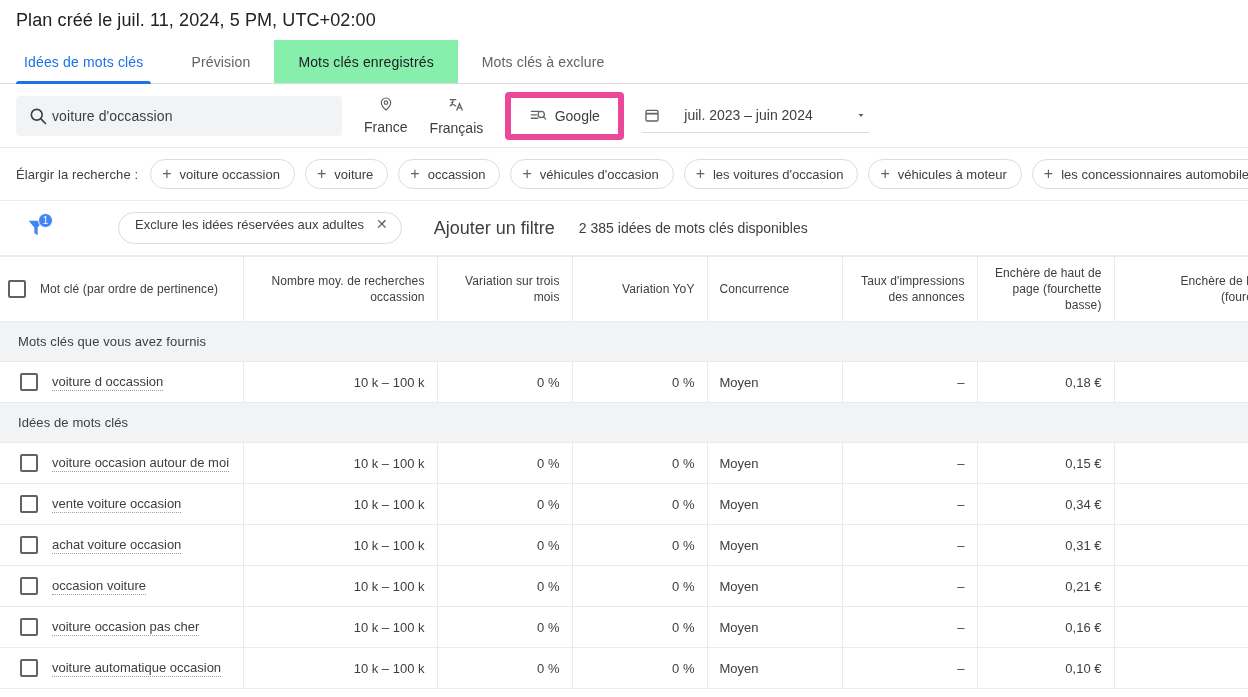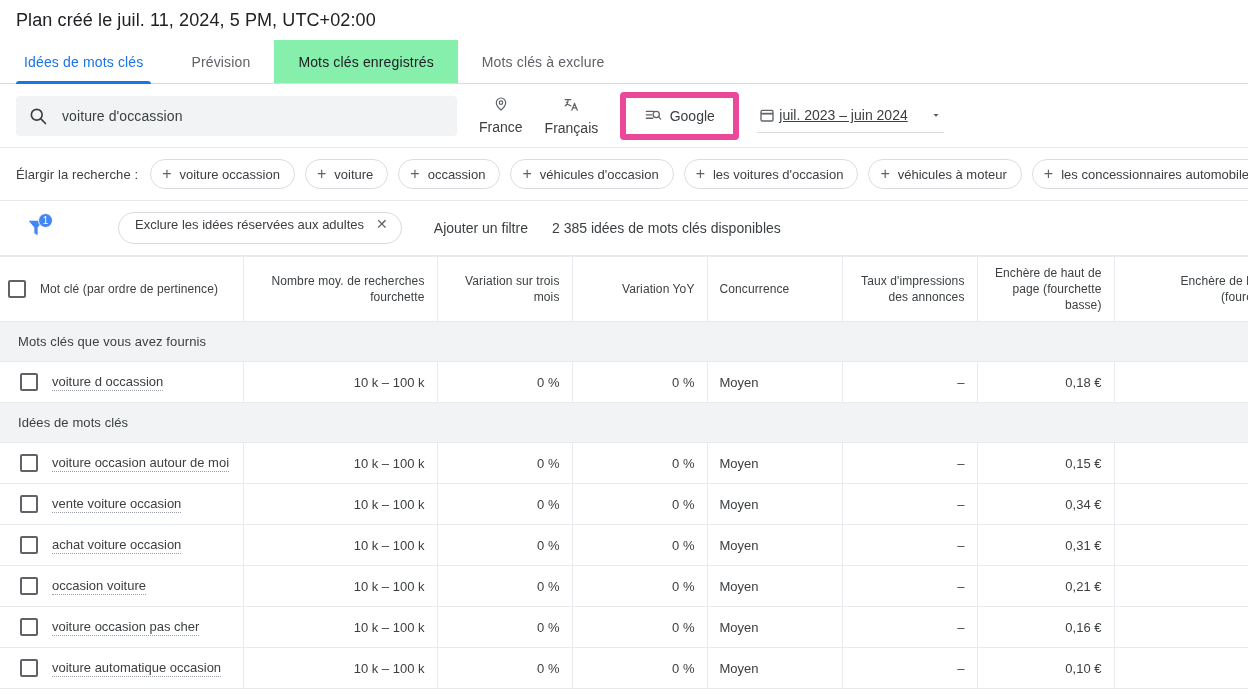--- a/index.html
+++ b/index.html
@@ -59,28 +59,28 @@
   
   .searchrow {
     height: 64px;
     display: flex;
     align-items: center;
     padding: 0 16px;
     border-bottom: 1px solid #e8eaed;
     gap: 0;
   }
   .searchbox {
-    width: 441px;
+    width: 326px;
     height: 40px;
     background: #f1f3f4;
     border-radius: 4px;
     display: flex;
     align-items: center;
     padding: 0 12px;
-    gap: 14px;
+    gap: 4px;
     flex: none;
   }
   .searchbox .kw {
     font-size: 14px;
     color: #3c4043;
     letter-spacing: .1px;
   }
   .meta-item {
     display: flex;
     align-items: center;
@@ -105,30 +105,29 @@
     font-size: 14px;
     color: #3c4043;
     padding: 0 14px;
     cursor: pointer;
     white-space: nowrap;
   }
   .daterange {
     margin-left: 18px;
     display: flex;
     align-items: center;
-    gap: 4px;
+    gap: 24px;
     font-size: 14px;
     color: #3c4043;
     border-bottom: 1px solid #dadce0;
     height: 34px;
     padding: 0 2px 0 2px;
     min-width: 170px;
     cursor: pointer;
     white-space: nowrap;
-    text-decoration: underline;
   }
   .daterange .caret {
     margin-left: auto;
     padding-left: 18px;
   }
 
   
   .expandrow {
     height: 53px;
     display: flex;
@@ -202,21 +201,21 @@
     gap: 12px;
     padding: 0 13px 8px 16px;
     font-size: 13px;
     color: #3c4043;
     margin-left: 62px;
     cursor: pointer;
     white-space: nowrap;
   }
   .filter-chip .x { font-size: 14px; color: #5f6368; line-height: 1; }
   .addfilter {
-    font-size: 14px;
+    font-size: 18px;
     color: #3c4043;
     margin-left: 32px;
     cursor: pointer;
     white-space: nowrap;
   }
   .ideacount {
     font-size: 14px;
     color: #3c4043;
     margin-left: 24px;
     white-space: nowrap;
@@ -444,21 +443,21 @@
           <col class="c8">
       </colgroup>
       <thead>
         <tr>
           <th class="col-kw">
             <div class="kwhead-inner">
               <span class="cb"></span>
               <span class="kwhead-text">Mot clé (par ordre de pertinence)</span>
             </div>
           </th>
-          <th class="num">Nombre moy. de recherches fourchette</th>
+          <th class="num">Nombre moy. de recherches occassion</th>
           <th class="num">Variation sur trois mois</th>
           <th class="num">Variation YoY</th>
           <th class="lft">Concurrence</th>
           <th class="num">Taux d'impressions des annonces</th>
           <th class="num">Enchère de haut de page (fourchette basse)</th>
           <th class="num">Enchère de haut de page (fourchette haute)</th>
         </tr>
       </thead>
       <tbody>
 

